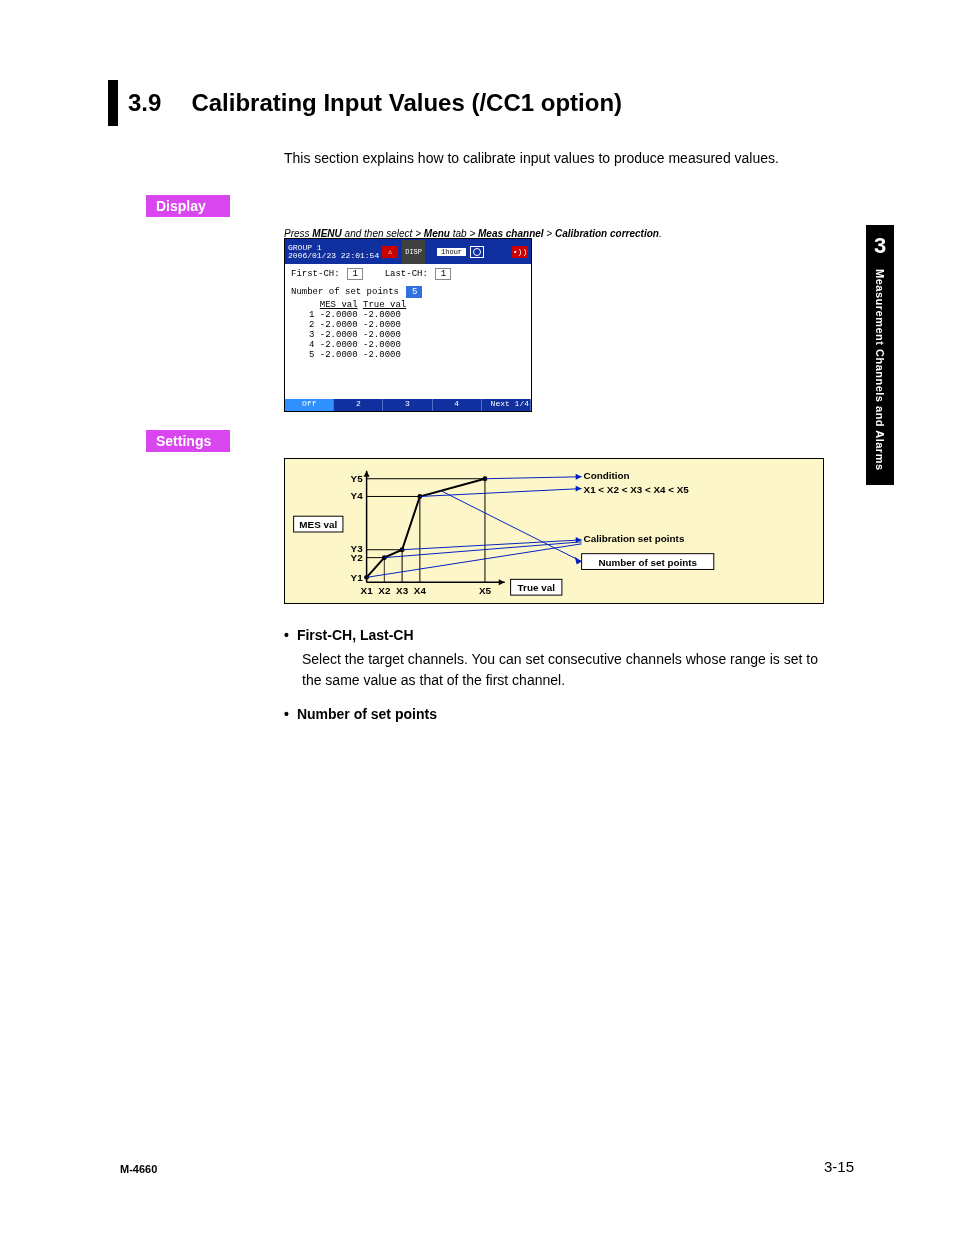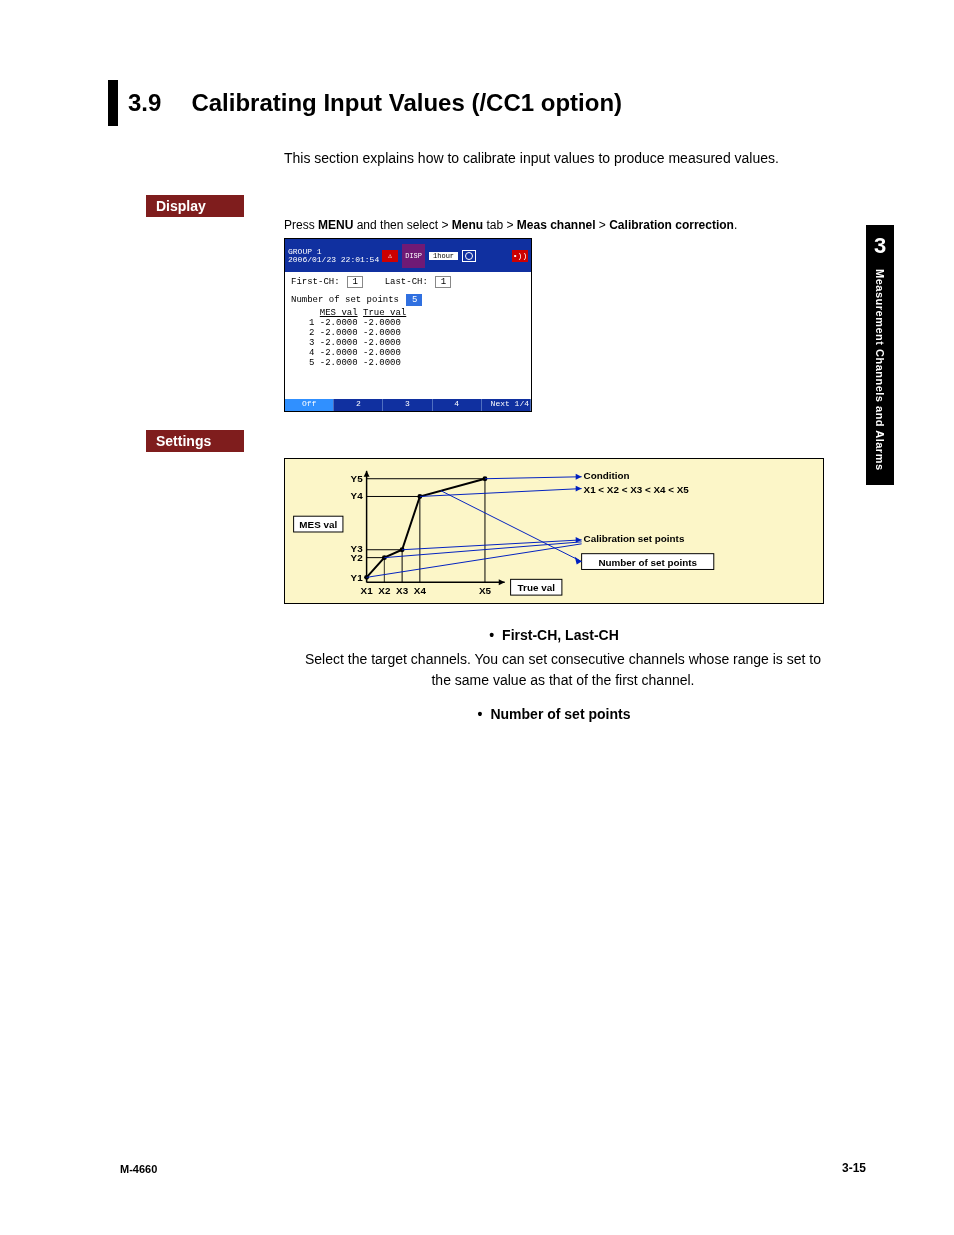--- a/index.html
+++ b/index.html
@@ -44,65 +44,66 @@
     position: absolute;
     left: 284px;
     top: 148px;
     width: 540px;
     line-height: 1.5;
   }
   .intro .arrow-line { margin-top: 4px; }
   .intro .arrow-line::before { content: "▶"; font-size: 11px; margin-right: 4px; }
   .sec-head {
     position: absolute;
-    background: #7f1d1d;
+    background: #d946ef;
     color: #fff;
     font-weight: bold;
     font-size: 14px;
     padding: 3px 10px 3px 10px;
-    width: 98px;
+    width: 84px;
   }
   .sec-display { left: 146px; top: 195px; }
   .sec-settings { left: 146px; top: 430px; }
   .press-line {
     position: absolute;
     left: 284px;
-    top: 218px;
-    font-size: 12px;
+    top: 228px;
+    font-size: 10px;
+    font-style: italic;
   }
   .press-line b { font-weight: bold; }
   .screenshot {
     position: absolute;
     left: 284px;
     top: 238px;
     width: 248px;
     height: 174px;
     border: 1px solid #000;
     background: #fff;
     font-family: "Courier New", monospace;
     font-size: 9px;
   }
   .ss-top {
     background: #1030a0;
     color: #fff;
-    height: 33px;
+    height: 25px;
     display: flex;
     align-items: center;
     padding: 0 3px;
     font-size: 8px;
     position: relative;
   }
   .ss-top .grp { line-height: 1; }
   .ss-top .iconbox {
     display: inline-flex; align-items: center; justify-content: center;
     width: 16px; height: 12px; margin-left: 3px;
     background: #c00; color: #fff; font-size: 7px;
   }
-  .ss-top .disp { margin-left: 4px; background: #701a75; color:#fff; padding:8px 3px; font-size:7px;}
-  .ss-top .hour { margin-left: 4px; background:#fff; color:#000; padding:0 4px; font-size:7px;}
+  .ss-top .disp { margin-left: 4px; background: #404040; color:#fff; padding:8px 3px; font-size:7px;}
+  .ss-top .hour { margin-left: 12px; background:#fff; color:#000; padding:0 4px; font-size:7px;}
   .ss-top .cam { margin-left: 4px; width:14px; height:12px; background:#1030a0; border:1px solid #fff; display:inline-flex; align-items:center; justify-content:center;}
   .ss-top .cam::after { content:""; width:6px;height:6px;border:1px solid #fff;border-radius:50%;}
   .ss-top .sound { position:absolute; right:3px; width:16px;height:12px;background:#c00;color:#fff; display:flex;align-items:center;justify-content:center; font-size:8px;}
   .ss-body { padding: 4px 6px; color:#000; }
   .ss-row { margin-bottom: 2px; }
   .ss-field { display:inline-block; border:1px solid #888; background:#fff; padding:0 4px; min-width:16px; text-align:right; margin-left:2px;}
   .ss-field.blue { background:#3070e0; color:#fff; border-color:#3070e0;}
   .ss-table { margin-left: 18px; margin-top:2px;}
   .ss-table .hdr { text-decoration: underline; }
   .ss-bottom {
@@ -122,32 +123,31 @@
     border: 1px solid #000;
   }
   .diagram svg { width: 100%; height: 100%; display:block; }
   .diag-label { font-family: Arial; font-size: 10px; font-weight: bold; }
   .diag-box { fill:#fff; stroke:#000; stroke-width:1; }
   .body-text {
     position: absolute;
     left: 284px;
     width: 540px;
     line-height: 1.55;
-    text-align: center;
   }
   .bt-1 { top: 625px; }
   .bt-2 { top: 704px; }
   .bullet-h { font-weight: bold; margin-left: 12px; text-indent: -12px; }
   .bullet-h::before { content:"•"; margin-right: 8px; }
   .bullet-body { margin-left: 18px; margin-top: 2px; }
   .footer-left {
     position: absolute; left: 120px; bottom: 60px; font-size: 11px; font-weight: bold;
   }
   .footer-right {
-    position: absolute; right: 88px; bottom: 60px; font-size: 12px; font-weight: bold;
+    position: absolute; right: 100px; bottom: 60px; font-size: 15px; font-weight: normal;
   }
 </style>
 </head>
 <body>
 
 <div class="side-tab">
   <div class="num">3</div>
   <div class="vtext">Measurement Channels and Alarms</div>
 </div>
 

